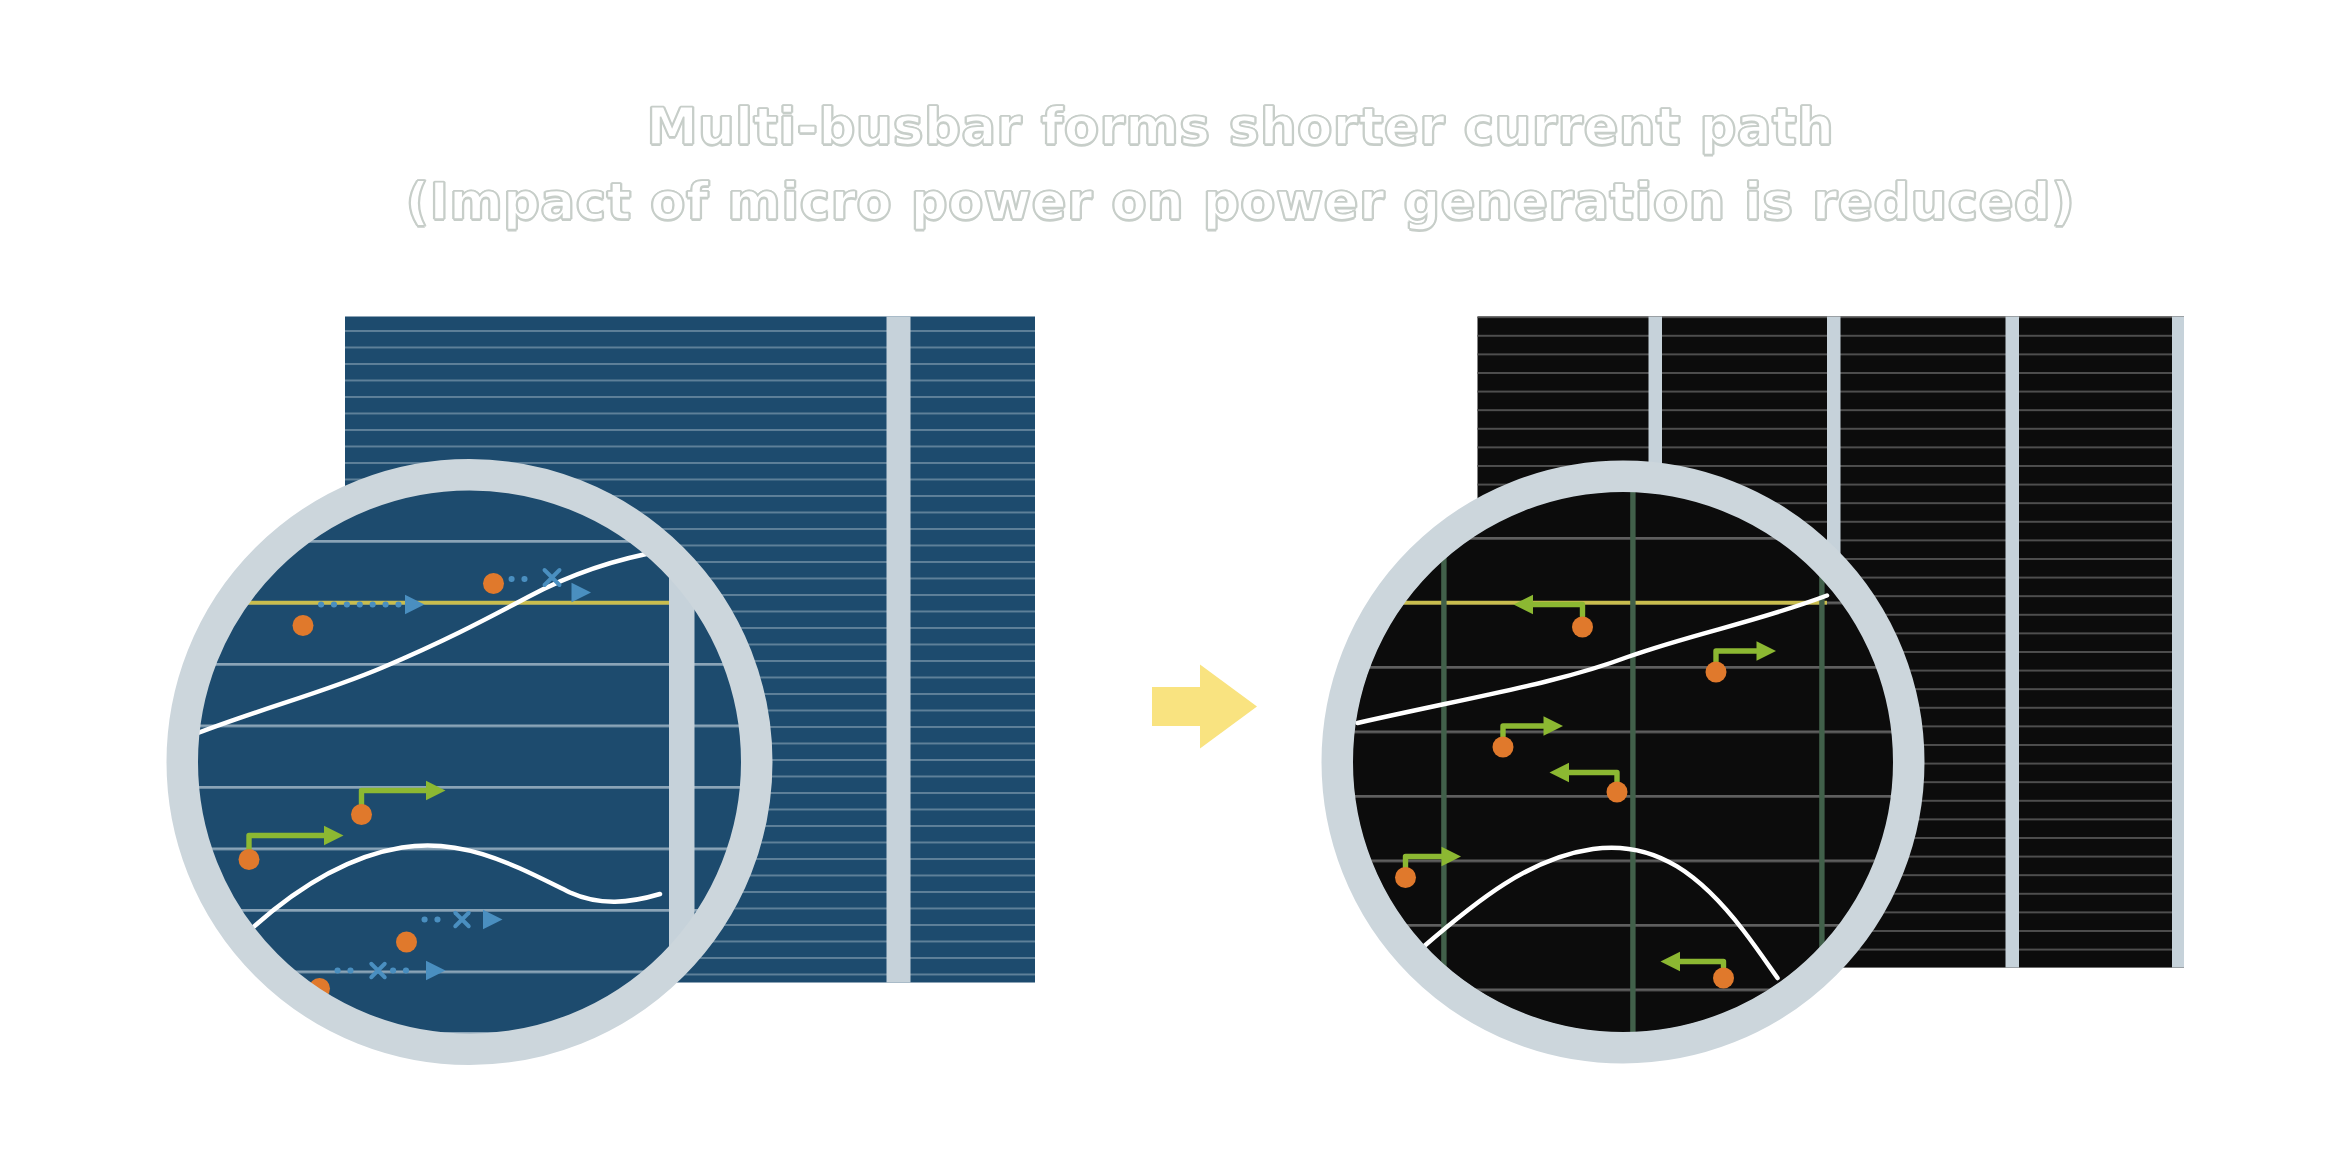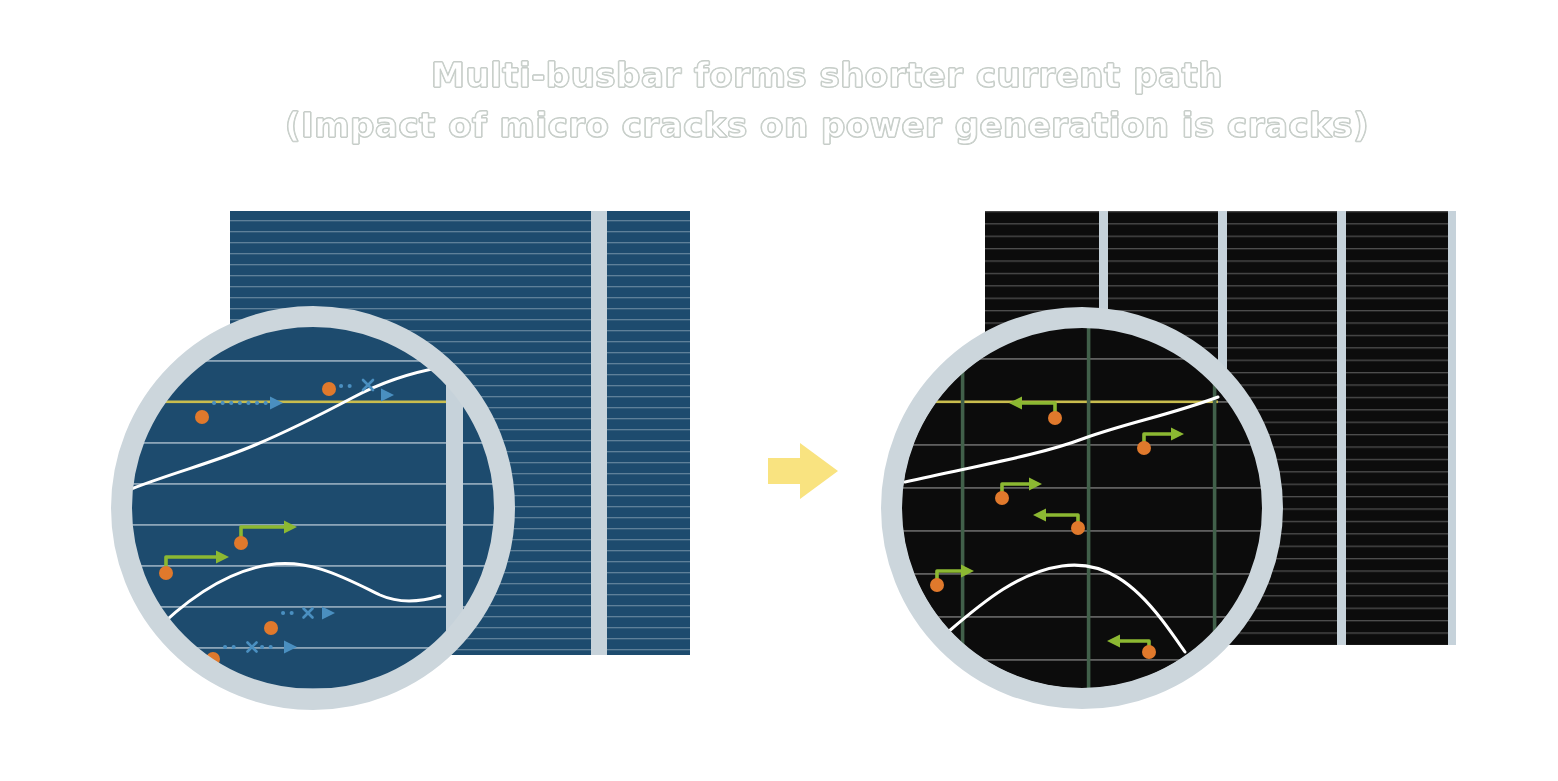--- a/index.html
+++ b/index.html
@@ -6,21 +6,21 @@
     --background:#ffffff; --title_text:#ffffff; --title_outline:#c7cec9;
     --left_cell_blue:#1d4b6e; --left_cell_line:#9fb6c4; --right_cell_black:#0c0c0c;
     --right_cell_line:#4e4e4e; --zoom_blue_line:#b9cbd6; --zoom_black_line:#5f5f5f;
     --busbar_gray:#c6d2da; --magnifier_ring:#ccd6dc; --transition_arrow_yellow:#f9e380;
     --electron_orange:#e0792c; --short_path_green:#8cb832; --long_path_blue:#4a8fc0;
     --crack_white:#ffffff; --highlight_line_yellow:#c9bd4e; --mbb_wire_green:#41604a;
   }
   html,body{margin:0;padding:0;background:var(--background);}
   .canvas{position:relative;width:1558px;height:781px;background:var(--background);
     overflow:hidden;font-family:"DejaVu Sans",sans-serif;}
-  .title{position:absolute;top:50px;left:96px;right:0;text-align:center;
+  .title{position:absolute;top:60px;left:96px;right:0;text-align:center;
     font-weight:bold;font-size:34px;line-height:50px;letter-spacing:.5px;
     color:var(--title_text);
     -webkit-text-stroke:1px var(--title_outline);
     text-shadow:1px 0 var(--title_outline),-1px 0 var(--title_outline),
                 0 1px var(--title_outline),0 -1px var(--title_outline);}
   .diagram-svg{position:absolute;left:0;top:0;}
   .cellL{fill:var(--left_cell_blue);}
   .cellR{fill:var(--right_cell_black);}
   .busbar{fill:var(--busbar_gray);}
   .finger-blue{fill:var(--left_cell_line);opacity:.5;}
@@ -41,21 +41,21 @@
   .wire{fill:var(--mbb_wire_green);}
   .tarrow{fill:var(--transition_arrow_yellow);}
 </style>
 </head>
 <body>
 
 <div class="canvas">
 
   <div class="title">
     <div>Multi-busbar forms shorter current path</div>
-    <div>(Impact of micro cracks on power generation is cracks)</div>
+    <div>(Impact of micro power on power generation is reduced)</div>
   </div>
 
   <svg class="diagram-svg" width="1558" height="781" viewBox="0 0 1558 781">
     <defs>
       <pattern id="patBlue" patternUnits="userSpaceOnUse" width="600" height="11">
         <rect class="finger-blue" x="0" y="0" width="600" height="1.3"></rect>
       </pattern>
       <pattern id="patBlack" patternUnits="userSpaceOnUse" width="600" height="12.4">
         <rect class="finger-black" x="0" y="0" width="600" height="1.3"></rect>
       </pattern>

